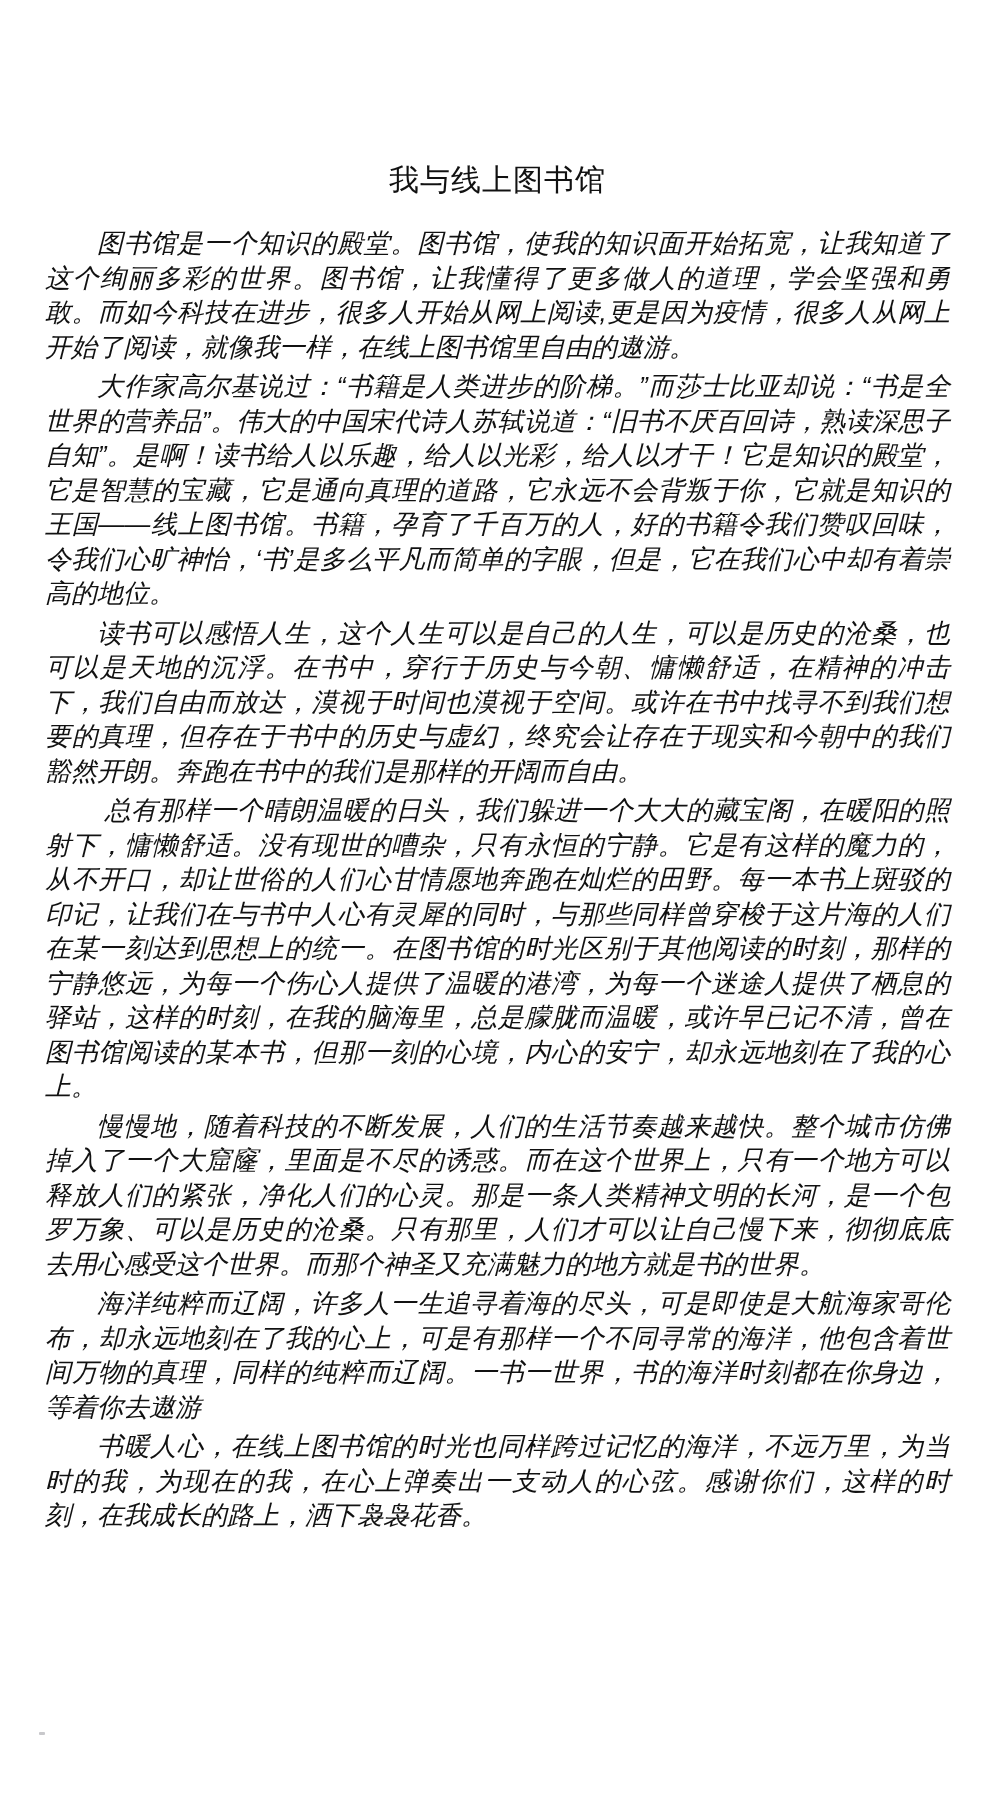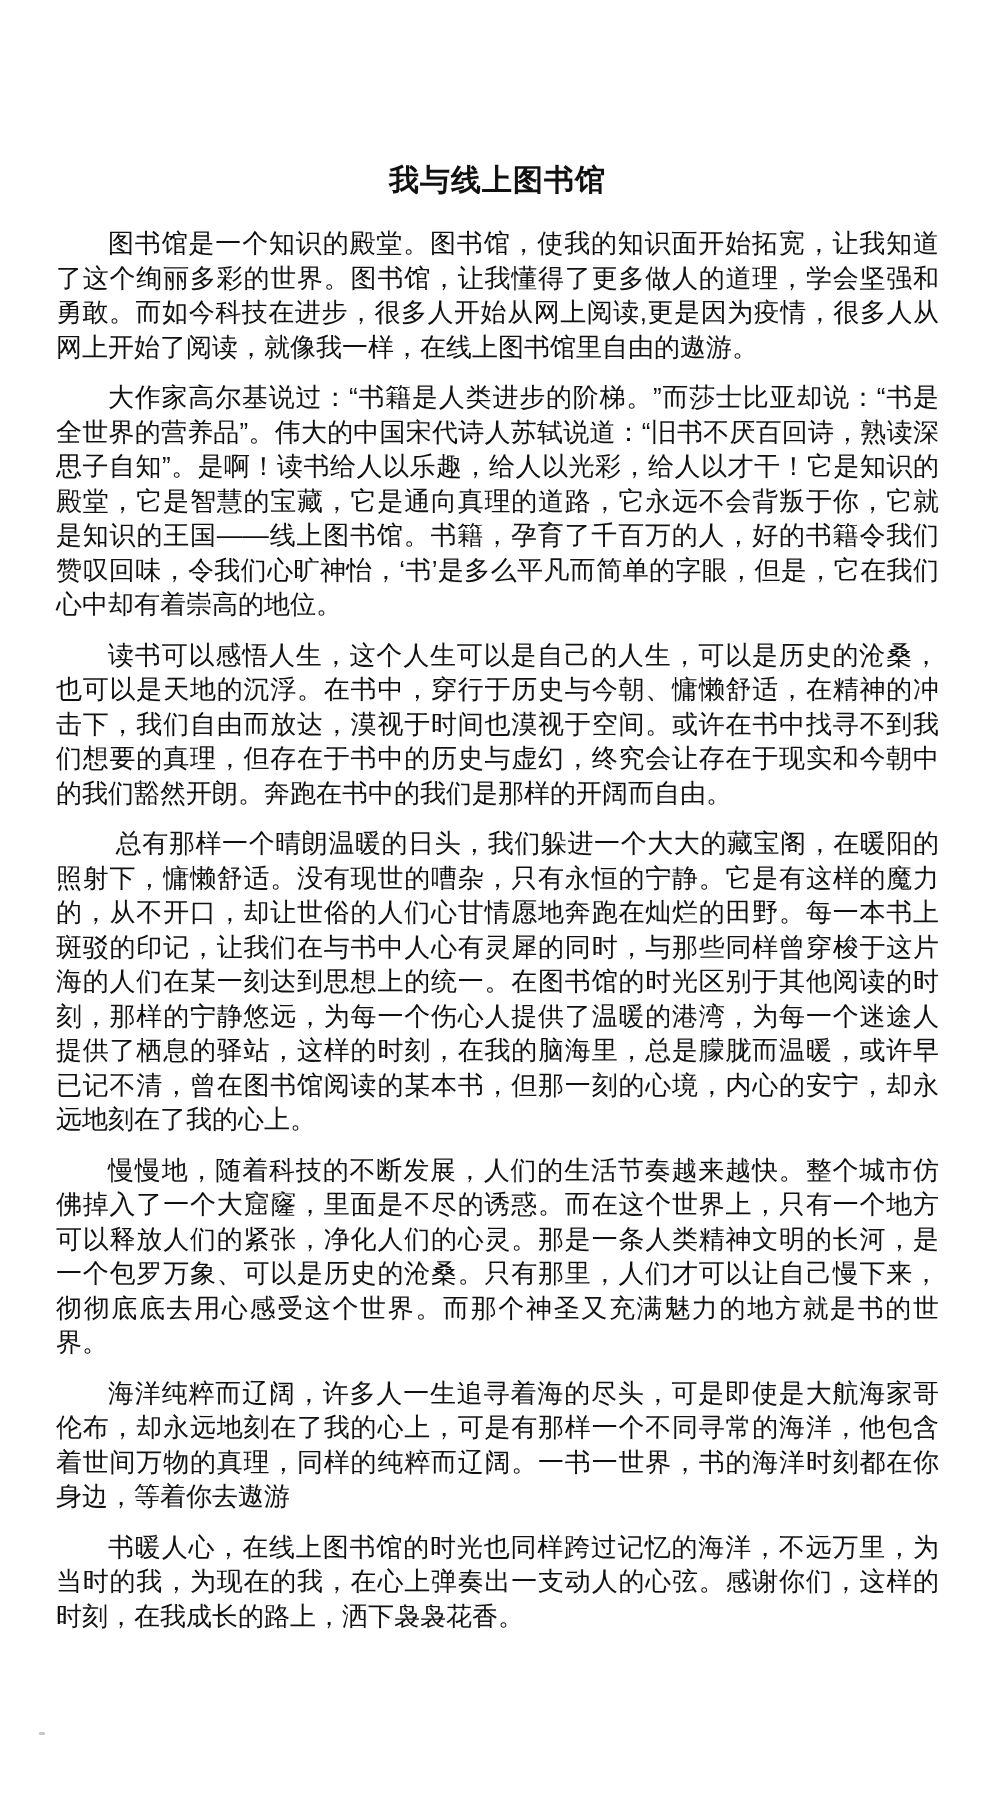--- a/index.html
+++ b/index.html
@@ -18,37 +18,38 @@
   .page {
     padding: 0 40px;
     box-sizing: border-box;
     width: 995px;
   }
   .essay-title {
     margin: 0;
     padding-top: 160px;
     text-align: center;
     font-size: 30px;
-    font-weight: 700;
+    font-weight: 400;
     line-height: 40px;
     letter-spacing: 1px;
   }
   .essay-body {
     margin-top: 26px;
     font-size: 26px;
     line-height: 34.5px;
     text-align: justify;
     text-justify: inter-ideograph;
   }
   .para {
-    margin: 16px;
+    margin: 5px;
     padding: 0;
     text-indent: 2em;
     white-space: pre-wrap;
     word-break: normal;
+    font-style: italic;
   }
   
   .stray-mark {
     position: absolute;
     left: 39px;
     top: 1732px;
     width: 6px;
     height: 3px;
     background: #9a9aa0;
     opacity: 0.55;

